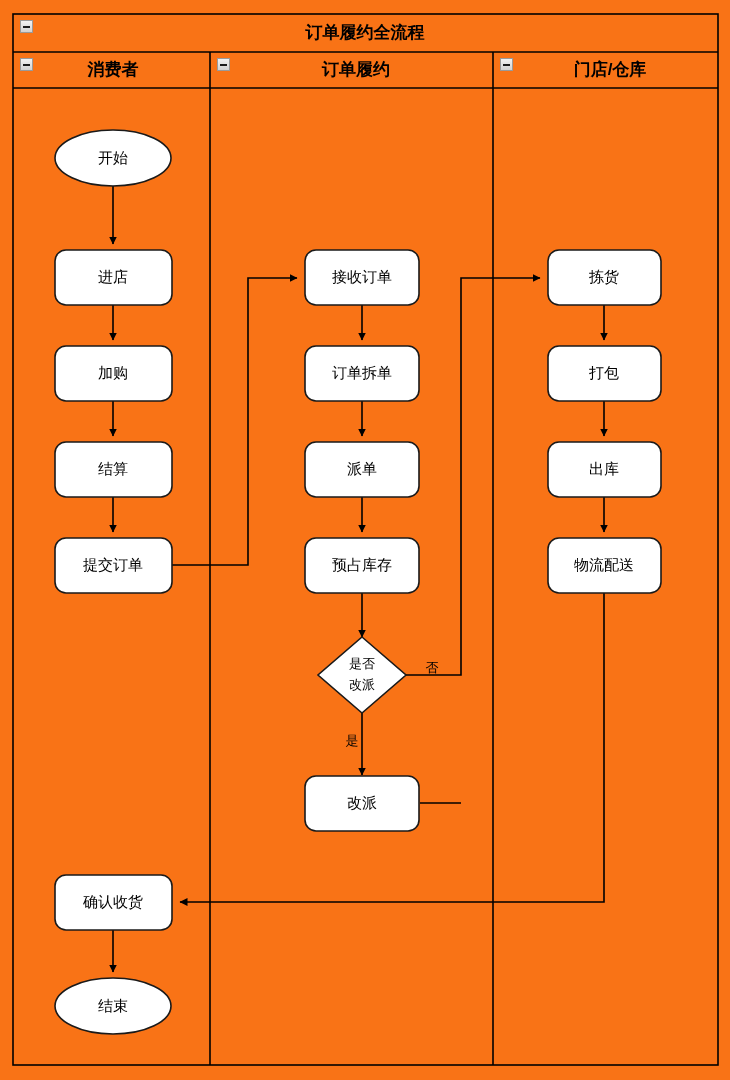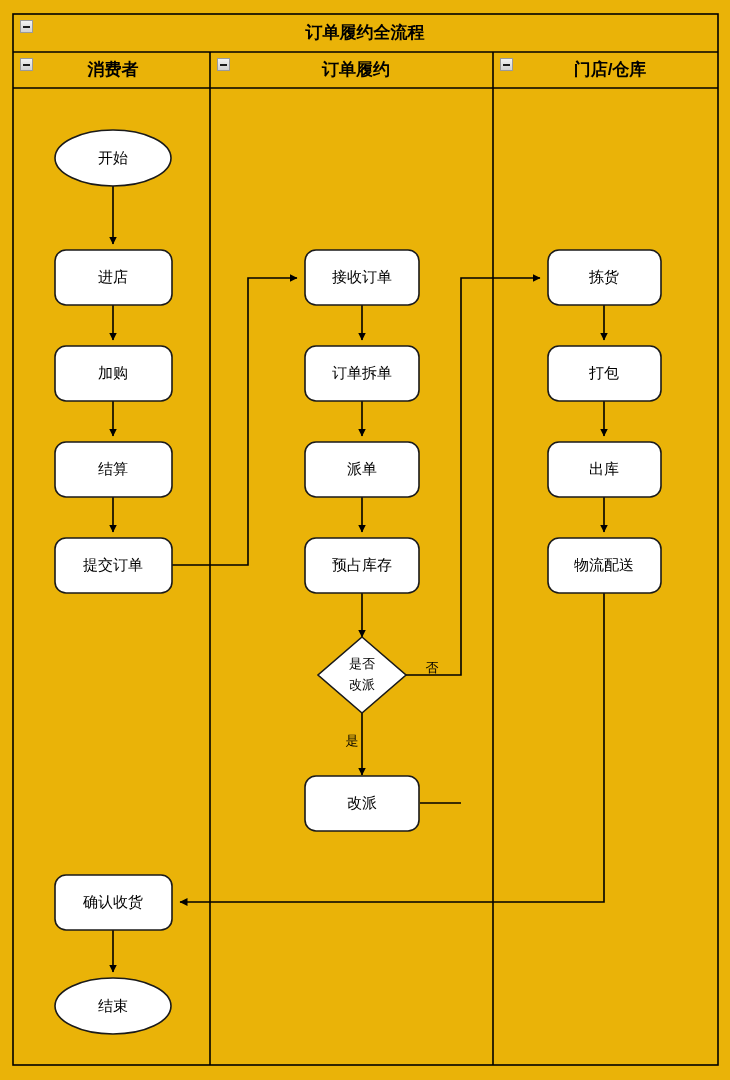--- a/index.html
+++ b/index.html
@@ -10,21 +10,21 @@
   body {
     width: 730px;
     height: 1080px;
     font-family: "Liberation Sans", "DejaVu Sans", sans-serif;
     overflow: hidden;
   }
   #canvas {
     position: relative;
     width: 730px;
     height: 1080px;
-    background: #eab308;
+    background: #f97316;
   }
   #diagram-svg {
     position: absolute;
     left: 0;
     top: 0;
     width: 730px;
     height: 1080px;
   }
   .node-text {
     font-family: "Liberation Sans", "DejaVu Sans", sans-serif;

